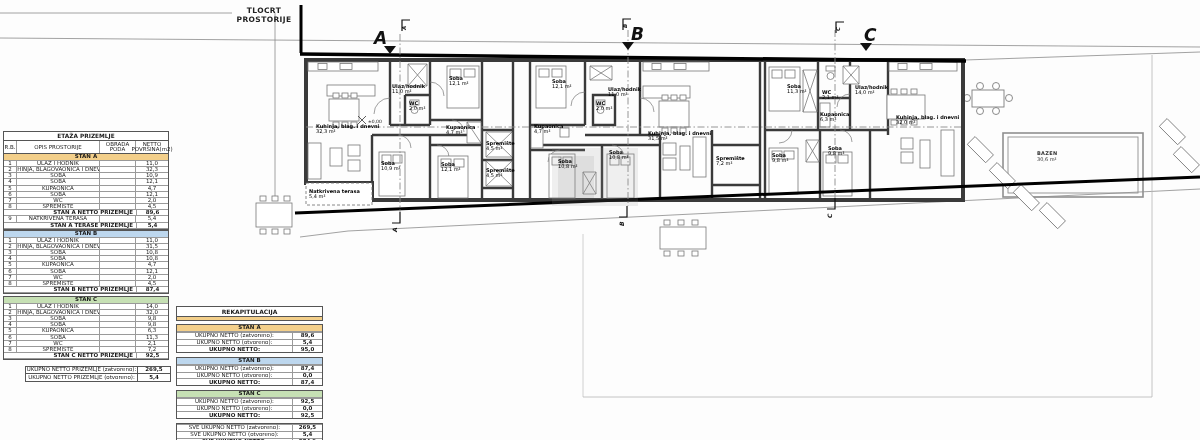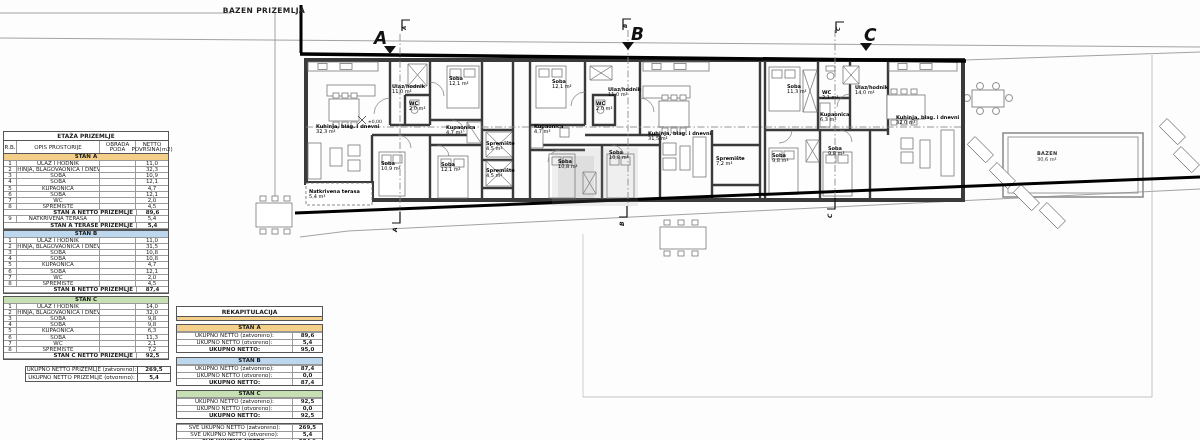--- a/index.html
+++ b/index.html
@@ -307,21 +307,21 @@
       <polyline points="835,198 835,209 827,209" fill="none" stroke="#111" stroke-width="1.2"></polyline>
       <text x="832" y="218" font-size="6" transform="rotate(-90 832 218)">C</text>
     </g>
 
     <g>
       <rect x="552" y="148" width="86" height="58" fill="#9a9a9a" opacity="0.16"></rect>
       <rect x="558" y="156" width="36" height="42" fill="#8a8a8a" opacity="0.14"></rect>
     </g>
   </svg>
 
-  <div id="plan-title">BAZEN PRIZEMLJA</div>
+  <div id="plan-title">TLOCRT PROSTORIJE</div>
 
   <div id="plan-labels">
       <div class="room-label" style="left: 316px; top: 124px;">
         <div class="rl-name">Kuhinja, blag. i dnevni</div>
         <div class="rl-area">32,3 m²</div>
       </div>
       <div class="room-label" style="left: 392px; top: 84px;">
         <div class="rl-name">Ulaz/hodnik</div>
         <div class="rl-area">11,0 m²</div>
       </div>

